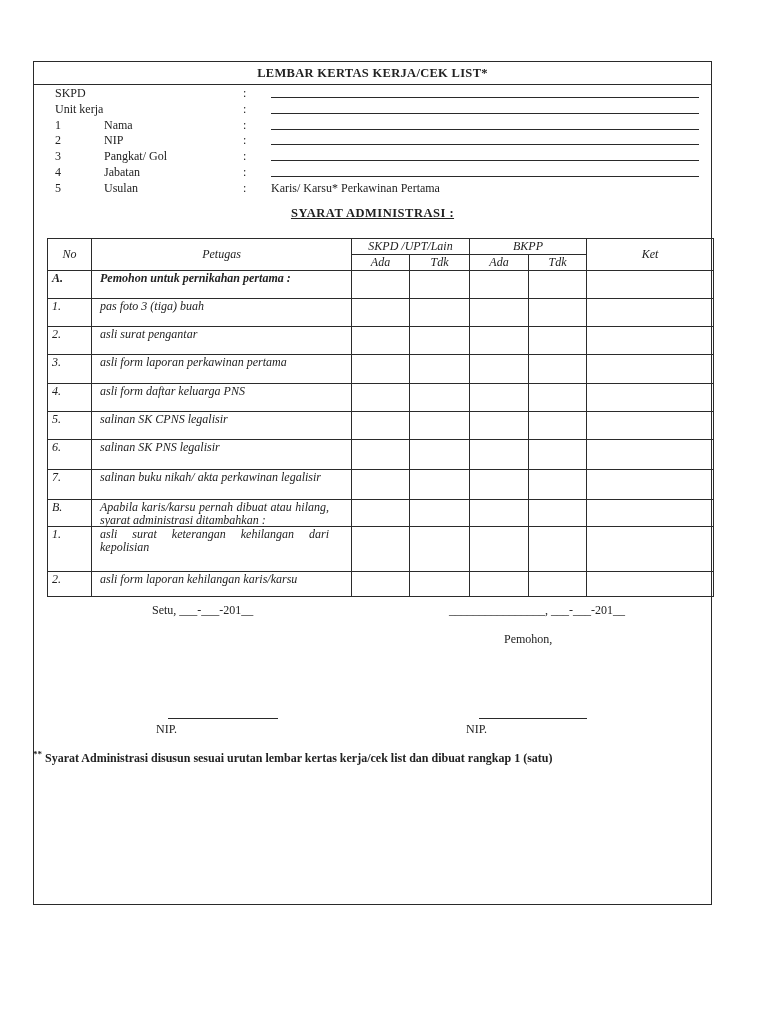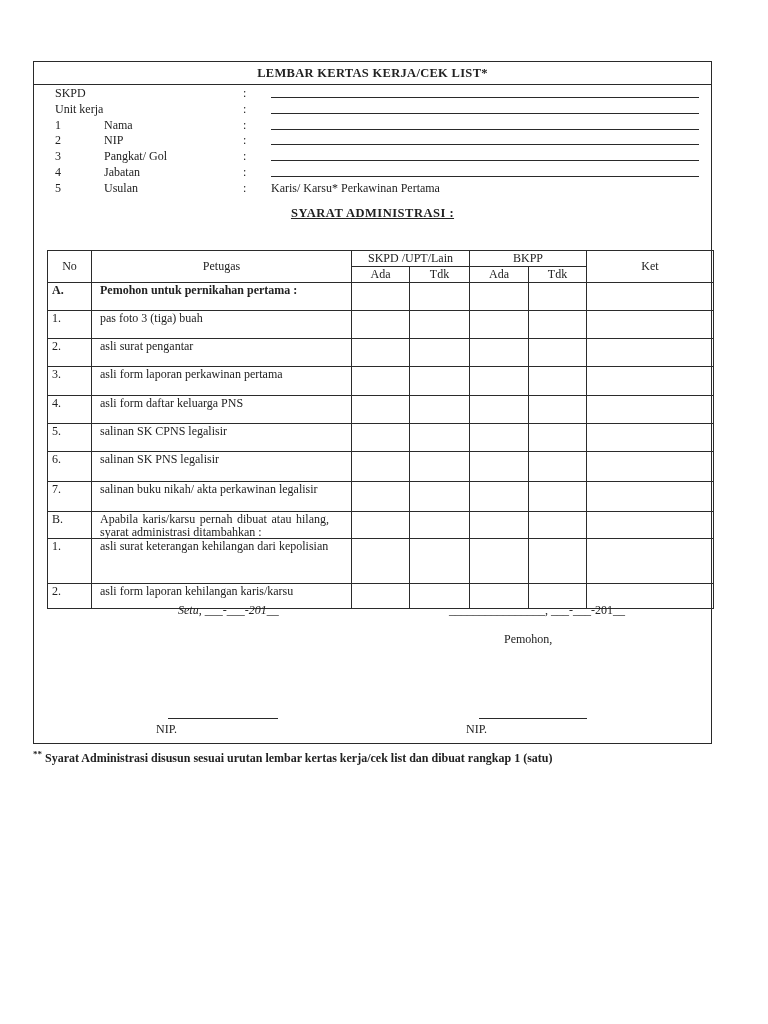--- a/index.html
+++ b/index.html
@@ -2,21 +2,21 @@
 <html><head>
 <meta charset="utf-8">
 <style>
   html,body{margin:0;padding:0;}
   body{
     width:768px;height:1024px;background:#ffffff;position:relative;
     font-family:"Liberation Serif", serif;color:#222;
     -webkit-font-smoothing:antialiased;
   }
   .doc-box{
-    position:absolute;left:33px;top:61px;width:679px;height:683px;
+    position:absolute;left:33px;top:61px;width:679px;height:844px;
     border:1.5px solid #2a2a2a;box-sizing:border-box;background:#fff;
   }
   .title-row{
     height:22px;border-bottom:1.5px solid #2a2a2a;
     text-align:center;font-weight:bold;font-size:12.5px;line-height:22px;
     letter-spacing:0.3px;
   }
   .info{position:absolute;top:24px;left:0;right:0;}
   .info-row{position:relative;height:15.8px;font-size:12px;}
   .info-row .num{position:absolute;left:21px;top:0;}
@@ -27,22 +27,22 @@
     position:absolute;left:237px;right:12px;top:0;height:11px;
     border-bottom:1.4px solid #2a2a2a;
   }
   .info-row .val{position:absolute;left:237px;top:0;}
   .section-heading{
     position:absolute;top:144px;left:0;right:0;text-align:center;
     font-weight:bold;font-size:12.5px;text-decoration:underline;
     letter-spacing:0.5px;
   }
   table.checklist{
-    position:absolute;left:13px;top:188px;width:666px;
-    border-collapse:collapse;table-layout:fixed;
+    position:absolute;left:13px;top:176px;width:666px;
+    border-collapse:collapse;table-layout:fixed;font-style:italic;
   }
   .checklist th,.checklist td{
     border:1.2px solid #2b2b2b;padding:0;font-weight:normal;
     font-size:12px;
   }
   .checklist thead th{text-align:center;vertical-align:middle;}
   .checklist thead tr.h1 th{height:13px;}
   .checklist thead tr.h2 th{height:14px;}
   .checklist tbody td{vertical-align:top;line-height:12.5px;padding-top:1px;}
   .checklist td.no{padding-left:4px;}
@@ -229,21 +229,21 @@
         <td class="ur">asli form laporan kehilangan karis/karsu</td>
         <td></td>
         <td></td>
         <td></td>
         <td></td>
         <td></td>
       </tr>
     </tbody>
   </table>
 
-  <div class="sig" style="left:144px;top:541px;font-style:italic;">Setu, ___-___-201__</div>
+  <div class="sig" style="left:118px;top:541px;">Setu, ___-___-201__</div>
   <div class="sig" style="left:415px;top:541px;">________________, ___-___-201__</div>
 
   <div class="sig" style="left:470px;top:570px;">Pemohon,</div>
 
   <div class="sig sig-line" style="left:134px;top:656px;width:110px;"></div>
   <div class="sig sig-line" style="left:445px;top:656px;width:108px;"></div>
 
   <div class="sig" style="left:122px;top:660px;">NIP.</div>
   <div class="sig" style="left:432px;top:660px;">NIP.</div>
 

